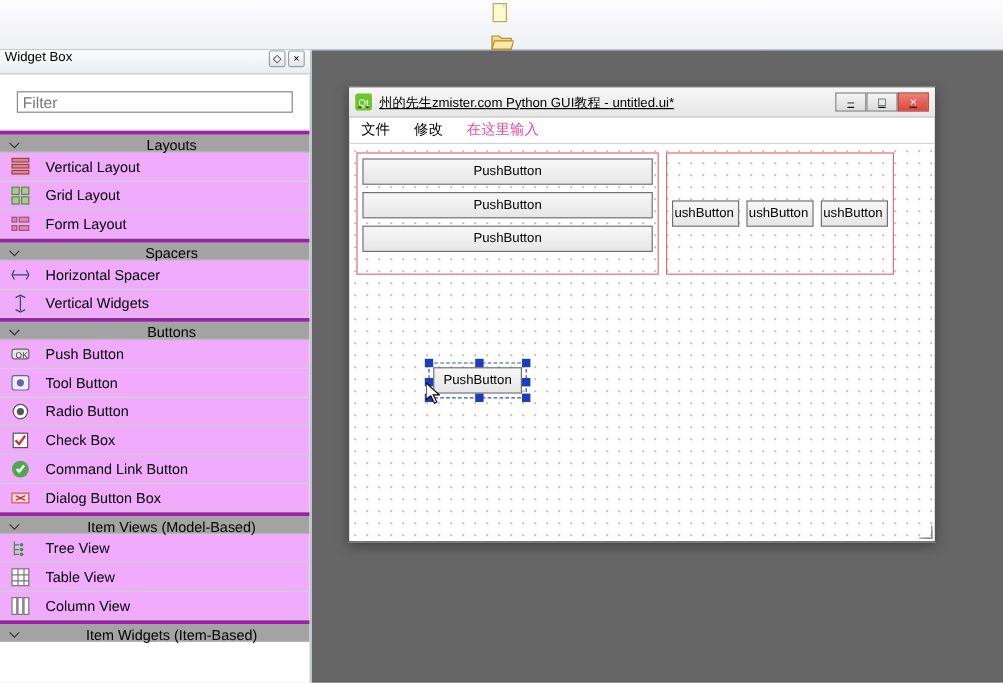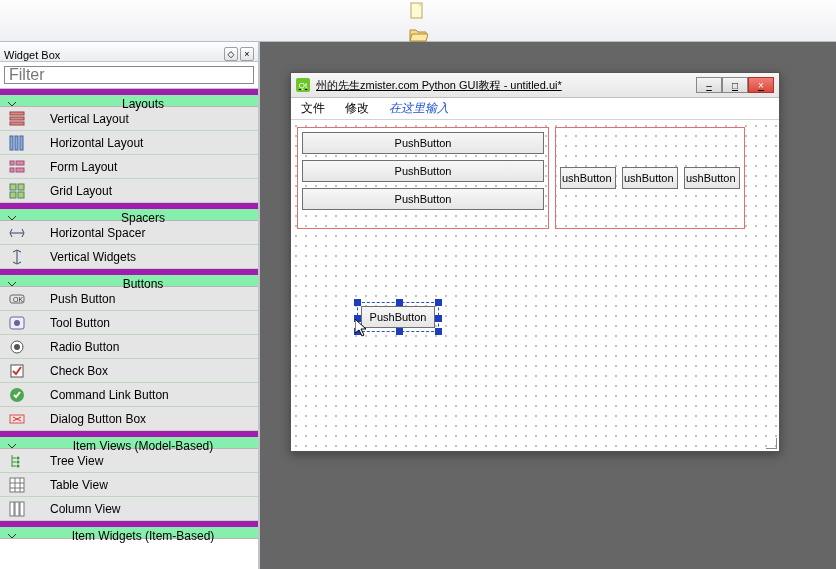--- a/index.html
+++ b/index.html
@@ -52,77 +52,77 @@
     display: flex;
     flex-direction: column;
     background: #fff;
     min-height: 0;
   }
   .dock-titlebar {
     background: linear-gradient(to bottom, #fdfdfe, #eaecee);
     border-bottom: 1px solid #c1c3c5;
     height: 20px;
     display: flex;
-    align-items: flex-end;
+    align-items: flex-start;
     padding: 0 4px;
     font-size: 11px;
   }
   .dock-titlebar .spacer { flex: 1; }
   .dock-btn {
     width: 14px; height: 14px;
     margin-left: 2px;
     border: 1px solid #9aa0a8;
     border-radius: 2px;
     font-size: 9px;
     display: flex; align-items: center; justify-content: center;
     background: linear-gradient(#fff, #e4e4e4);
     cursor: pointer;
   }
   .filter-box {
     border: 1px solid #888;
-    margin: 4px;
+    margin: 14px;
     padding: 1px 4px;
-    font-size: 16px;
+    font-size: 13px;
     color: #777;
     height: 18px;
     display: flex;
     align-items: center;
   }
   .widget-scroll {
     overflow-y: auto;
     flex: 1;
     border-top: 1px solid #c1c3c5;
   }
   .cat-header {
-    background: #86efac;
-    border-top: 6px solid #a21caf;
+    background: #a3a3a3;
+    border-top: 3px solid #a21caf;
     border-bottom: 1px solid #b5b5b5;
     font-size: 12px;
     text-align: center;
     height: 18px;
     line-height: 18px;
     position: relative;
     cursor: pointer;
     padding-left: 28px;
   }
   .cat-header .chev {
     position: absolute;
     left: 6px;
     top: 2px;
     width: 10px; height: 10px;
   }
   .widget-row {
     height: 24px;
     display: flex;
     align-items: center;
     padding-left: 8px;
-    background: #e5e5e5;
+    background: #f0abfc;
     border-bottom: 1px solid #c0d5c0;
     cursor: grab;
-    gap: 24px;
+    gap: 12px;
   }
   .widget-row .w-icon {
     width: 18px; height: 18px;
     display: flex; align-items: center; justify-content: center;
   }
 
   
   .canvas-area {
     flex: 1;
     background: #666;
@@ -175,21 +175,21 @@
     display: flex;
     align-items: center;
     border-bottom: 1px solid #d4d4d4;
   }
   .form-menubar .m-item {
     padding: 0 10px;
     height: 100%;
     display: flex; align-items: center;
     cursor: pointer;
   }
-  .form-menubar .m-hint { color: #1d4ed8; font-style: italic; }
+  .form-menubar .m-hint { color: #ec4899; }
 
   .form-body {
     position: absolute;
     left:0; right:0; top: 48px; bottom: 0;
     background-image: radial-gradient(circle, #c0c0c0 0.8px, transparent 0.8px);
     background-size: 10px 10px;
   }
 
   
   .vbox-outline, .hbox-outline {
@@ -399,48 +399,38 @@
               <rect x="2" y="2" width="14" height="3" fill="#d88" stroke="#944"></rect>
               <rect x="2" y="7" width="14" height="3" fill="#d88" stroke="#944"></rect>
               <rect x="2" y="12" width="14" height="3" fill="#d88" stroke="#944"></rect>
             </svg>
           </span>
           <span>Vertical Layout</span>
         </div>
         <div class="widget-row">
           <span class="w-icon">
             <svg width="18" height="18">
-              <rect x="2" y="2" width="3" height="14" fill="#8ad" stroke="#469"></rect>
-              <rect x="7" y="2" width="3" height="14" fill="#8ad" stroke="#469"></rect>
-              <rect x="12" y="2" width="3" height="14" fill="#8ad" stroke="#469"></rect>
-            </svg>
-          </span>
-          <span>Horizontal Layout</span>
+              <rect x="2" y="2" width="6" height="6" fill="#ac8" stroke="#585"></rect>
+              <rect x="10" y="2" width="6" height="6" fill="#ac8" stroke="#585"></rect>
+              <rect x="2" y="10" width="6" height="6" fill="#ac8" stroke="#585"></rect>
+              <rect x="10" y="10" width="6" height="6" fill="#ac8" stroke="#585"></rect>
+            </svg>
+          </span>
+          <span>Grid Layout</span>
         </div>
         <div class="widget-row">
           <span class="w-icon">
             <svg width="18" height="18">
               <rect x="2" y="3" width="4" height="4" fill="#d8a" stroke="#957"></rect>
               <rect x="8" y="3" width="8" height="4" fill="#d8a" stroke="#957"></rect>
               <rect x="2" y="10" width="4" height="4" fill="#d8a" stroke="#957"></rect>
               <rect x="8" y="10" width="8" height="4" fill="#d8a" stroke="#957"></rect>
             </svg>
           </span>
           <span>Form Layout</span>
-        </div>
-        <div class="widget-row">
-          <span class="w-icon">
-            <svg width="18" height="18">
-              <rect x="2" y="2" width="6" height="6" fill="#ac8" stroke="#585"></rect>
-              <rect x="10" y="2" width="6" height="6" fill="#ac8" stroke="#585"></rect>
-              <rect x="2" y="10" width="6" height="6" fill="#ac8" stroke="#585"></rect>
-              <rect x="10" y="10" width="6" height="6" fill="#ac8" stroke="#585"></rect>
-            </svg>
-          </span>
-          <span>Grid Layout</span>
         </div>
         <div class="cat-header"><span class="chev"><svg width="12" height="12">
               <path d="M2 4l4 4 4-4" fill="none" stroke="#333"></path>
             </svg></span><span>Spacers</span></div>
         <div class="widget-row">
           <span class="w-icon">
             <svg width="18" height="18">
               <path d="M3 9h12M4 5l-2 4 2 4M14 5l2 4-2 4" fill="none" stroke="#346"></path>
             </svg>
           </span>

